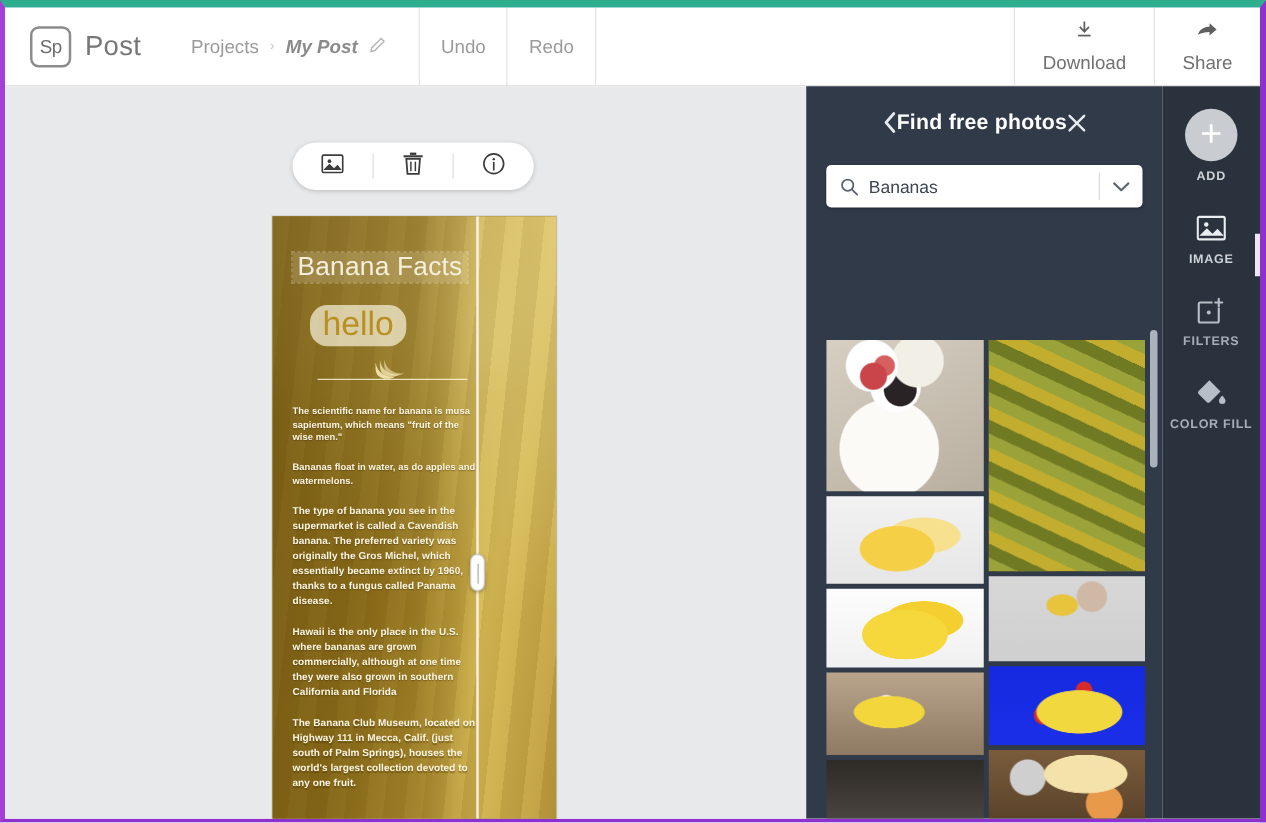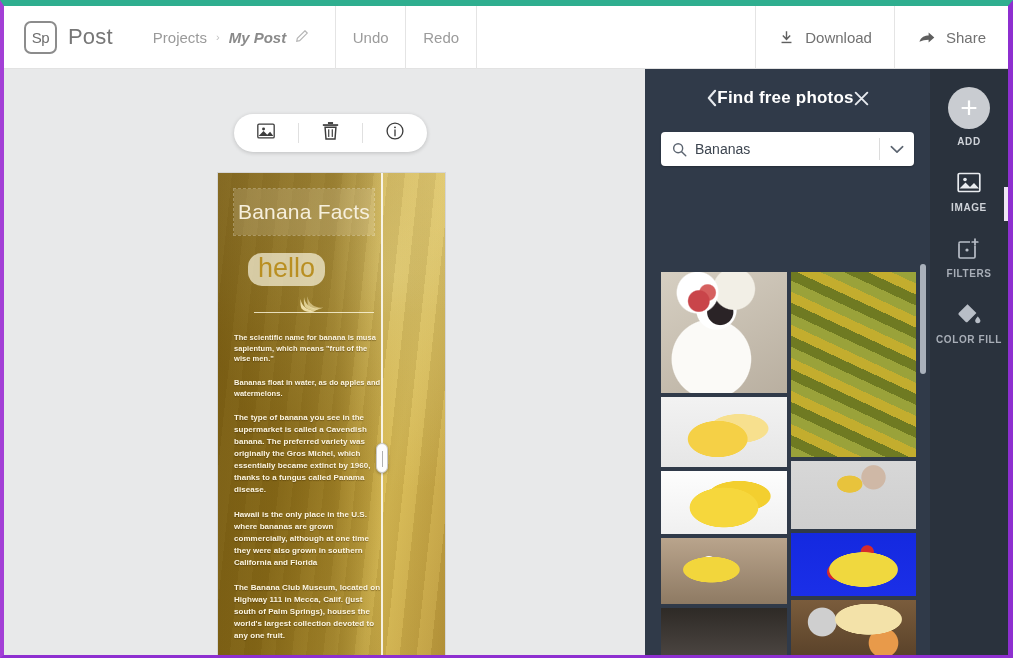--- a/index.html
+++ b/index.html
@@ -50,21 +50,21 @@
 
   .tb-divider { width:1px; height:63px; background:#e4e4e4; }
   .tb-btn {
     height:63px; display:flex; align-items:center; justify-content:center;
     color:#9b9b9b; font-size:15px; background:transparent; border:0;
     font-family:inherit; cursor:pointer;
   }
   .tb-undo { width:69px; }
   .tb-redo { width:70px; }
   .tb-spacer { flex:1; }
-  .tb-action { padding:0 22px; gap:10px; color:#717171; }
+  .tb-action { padding:0 22px; gap:10px; color:#717171;flex-direction:column; }
   .tb-ico { display:inline-flex; align-items:center; }
 
   
   .canvas-area {
     position:absolute; top:63px; left:0; right:0; bottom:0;
     background:#e8e9ea;
     overflow:hidden;
   }
 
   
@@ -115,23 +115,23 @@
   }
   .crop-handle::after{
     content:""; position:absolute; left:5px; top:7px; width:1px; height:16px; background:#b0b0b0;
   }
 
   .poster-inner { position:absolute; inset:0; padding:14px 14px 0 16px; }
 
   .poster-title {
     font-size:21px; color:#f6efdc; letter-spacing:.2px;
     background:rgba(255,250,230,.17);
-    display:inline-block; padding:11px 4px;
+    display:inline-block; padding:0 4px;
     outline:1px dashed rgba(255,255,255,.28);
-    margin-top:2px;
+    margin-top:15px;
   }
   .hello-wrap { margin-top:18px; margin-left:14px; }
   .poster-hello {
     font-size:27px; color:#b98f22; font-weight:300;
     background:rgba(245,240,215,.72);
     padding:0 10px 2px 10px; display:inline-block; line-height:1.15;border-radius:14px;
   }
   .divider {
     margin:9px 0 0 6px; width:120px; position:relative; height:24px;
   }

